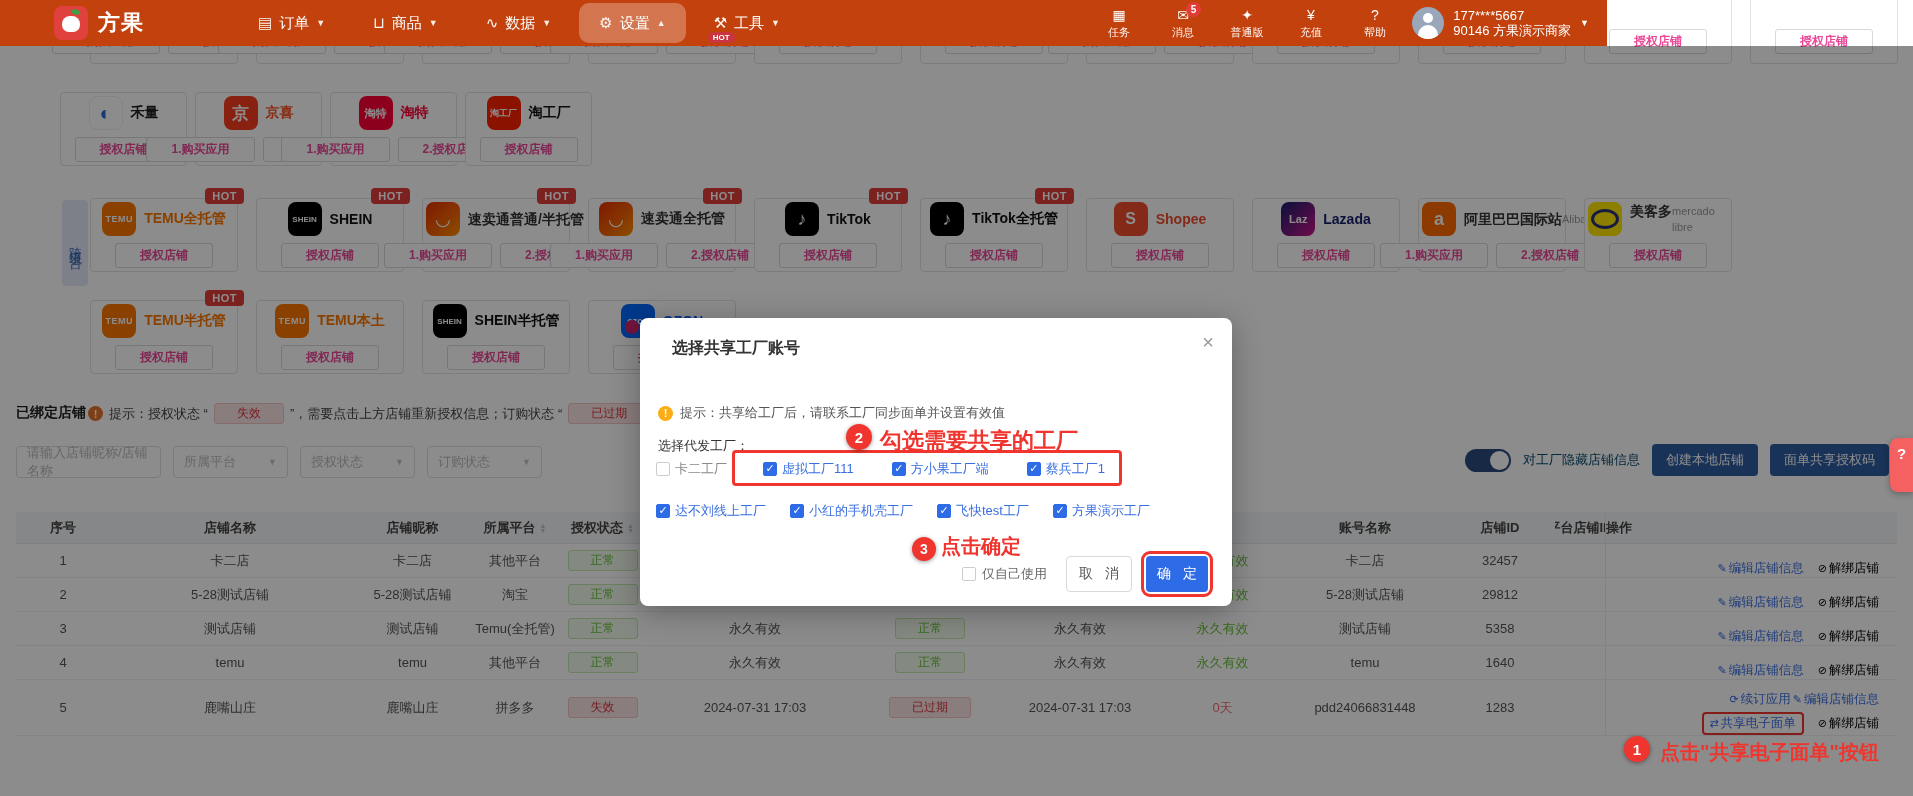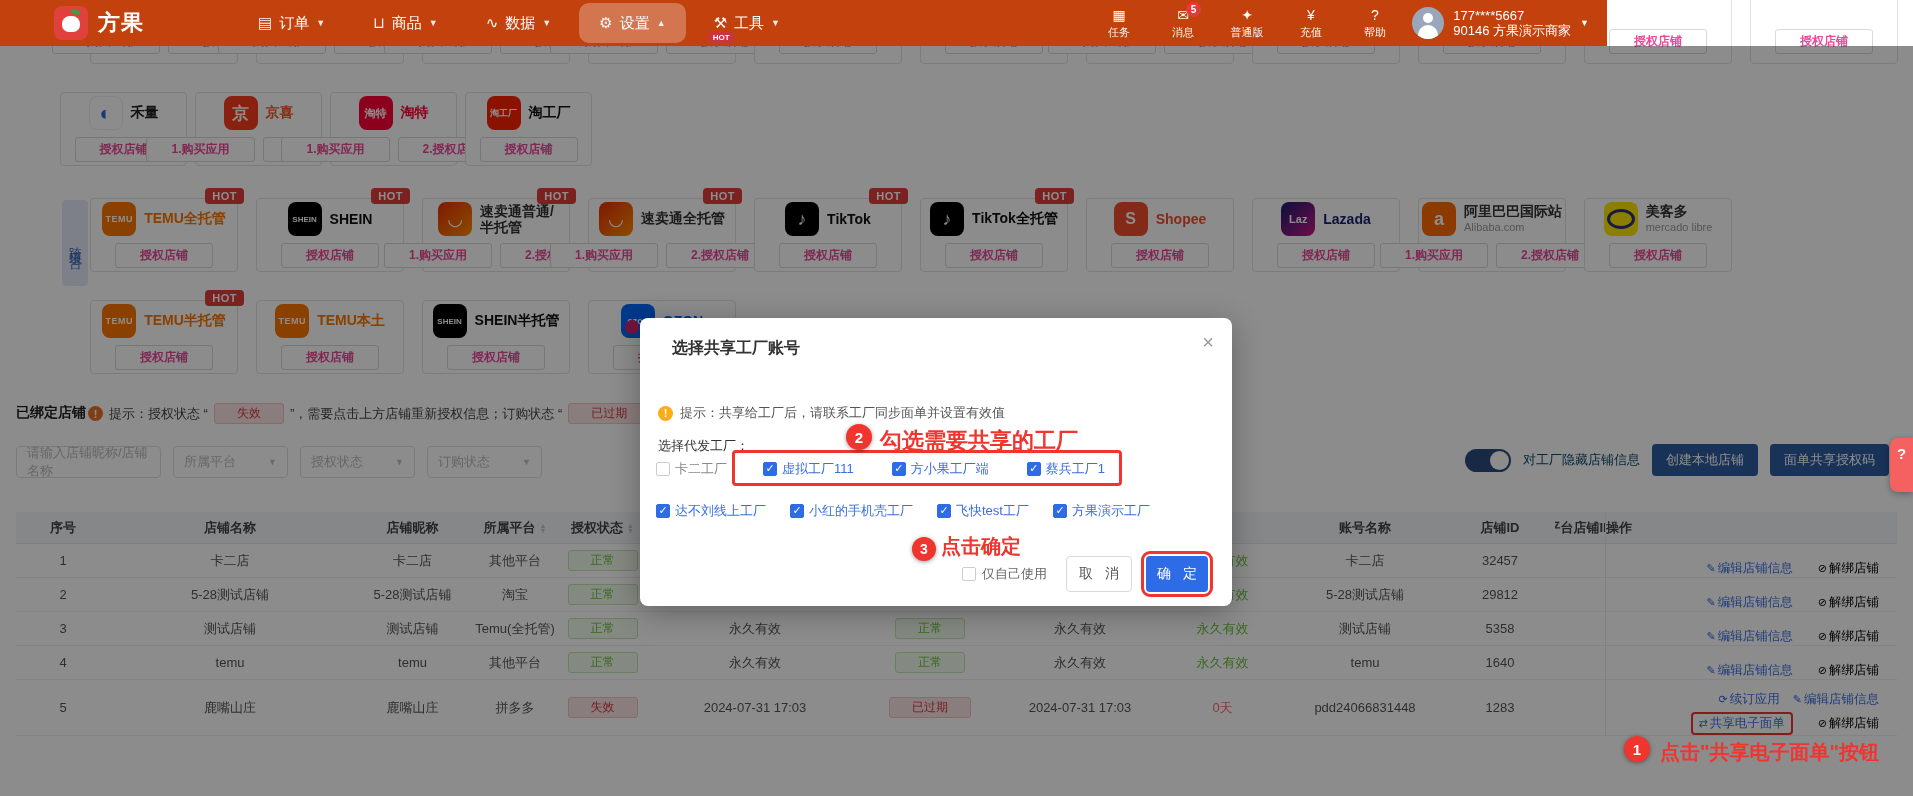--- a/index.html
+++ b/index.html
@@ -41,21 +41,21 @@
   #row-cross1   { left:90px; top:198px; gap:18px; }
   #row-cross2   { left:90px; top:300px; gap:18px; }
   .pcard { position:relative; background:#fff; border:1px solid #e2e2e2; border-radius:4px; width:148px; height:74px; display:flex; flex-direction:column; align-items:center; justify-content:center; gap:7px; }
   #row-domestic .pcard { width:127px; }
   #row-cut .pcard { height:78px; justify-content:flex-end; padding-bottom:9px; }
   .hot-badge { position:absolute; top:-11px; right:-7px; background:#e13c39; color:#fff; font-size:11px; font-weight:800; padding:2px 7px; border-radius:4px; letter-spacing:.5px; }
   .logo-row { display:flex; align-items:center; gap:8px; max-width:140px; }
   .plogo { width:34px; height:34px; border-radius:8px; display:flex; align-items:center; justify-content:center; color:#fff; font-weight:800; flex:0 0 auto; }
   .pname { font-size:14px; font-weight:800; color:#333; white-space:nowrap; }
   .pname.small { font-size:14px; font-weight:700; }
-  .pname-lines { display:flex; flex-direction:column; line-height:16px; }
+  .pname-lines { display:flex; line-height:16px; }
   .psub { font-size:11px; color:#999; font-weight:400; }
   .btn-row { display:flex; gap:8px; }
   .pbtn { font-size:12px; color:#ec4899; background:#fff; border:1px solid #d9d9d9; border-radius:3px; padding:3px 24px; white-space:nowrap; cursor:pointer;font-weight:bold; }
   
   .lg-heliang { background:#fff; border:1px solid #eee; color:#2b6bd4; font-size:20px; }
   .lg-jingxi { background:#fa3c1e; font-size:17px; }
   .lg-taote { background:#ff0036; font-size:11px; }
   .lg-taofactory { background:#ff2200; font-size:9px; }
   .lg-temu { background:#fb7701; font-size:9px; letter-spacing:.5px; }
   .lg-shein { background:#000; font-size:8px; }
@@ -95,21 +95,21 @@
   #stable { position:absolute; left:16px; top:512px; width:1881px; font-size:13px; color:#555; }
   .t-head { display:flex; background:#f5f6f8; border-bottom:1px solid #e8e8e8; height:32px; align-items:center; color:#444; font-weight:700; }
   .t-row { display:flex; background:#fff; border-bottom:1px solid #ebeef5; height:34px; align-items:center; }
   .t-row.tall { height:56px; }
   .t-cell { display:flex; align-items:center; justify-content:center; overflow:hidden; white-space:nowrap; height:100%; }
   .t-cell.ops { justify-content:flex-end; padding-right:18px; border-left:1px solid #ececec; flex-direction:column; align-items:flex-end; gap:4px; }
   .t-head .t-cell.ops { flex-direction:row; justify-content:flex-start; align-items:center; }
   .sorter { display:inline-flex; flex-direction:column; margin-left:4px; line-height:5px; font-size:7px; color:#c0c4cc; }
   .green-strong { color:#67c23a; }
   .red-text { color:#f56c6c; }
-  .ops-line { display:flex; gap:13px; align-items:center; }
+  .ops-line { display:flex; gap:2px; align-items:center; }
   .op { font-size:12.5px; color:#3a6fe0; cursor:pointer; white-space:nowrap; }
   .op.danger { color:#000000;margin-left:12px; }
   .op .op-ic { font-size:11px; margin-right:2px; }
   .op.share-boxed { border:2px solid #f0352f; border-radius:4px; padding:1px 6px; }
 
   
   #modal { position:absolute; left:640px; top:318px; width:592px; height:288px; background:#fff; border-radius:8px; box-shadow:0 6px 30px rgba(0,0,0,.3); z-index:60; }
   #modal-title { position:absolute; left:32px; top:20px; font-size:16px; font-weight:600; color:#333; }
   #modal-close { position:absolute; right:18px; top:13px; font-size:20px; color:#999; cursor:pointer; }
   #modal-tip { position:absolute; left:18px; top:86px; display:flex; align-items:center; gap:7px; font-size:13px; color:#555; }

